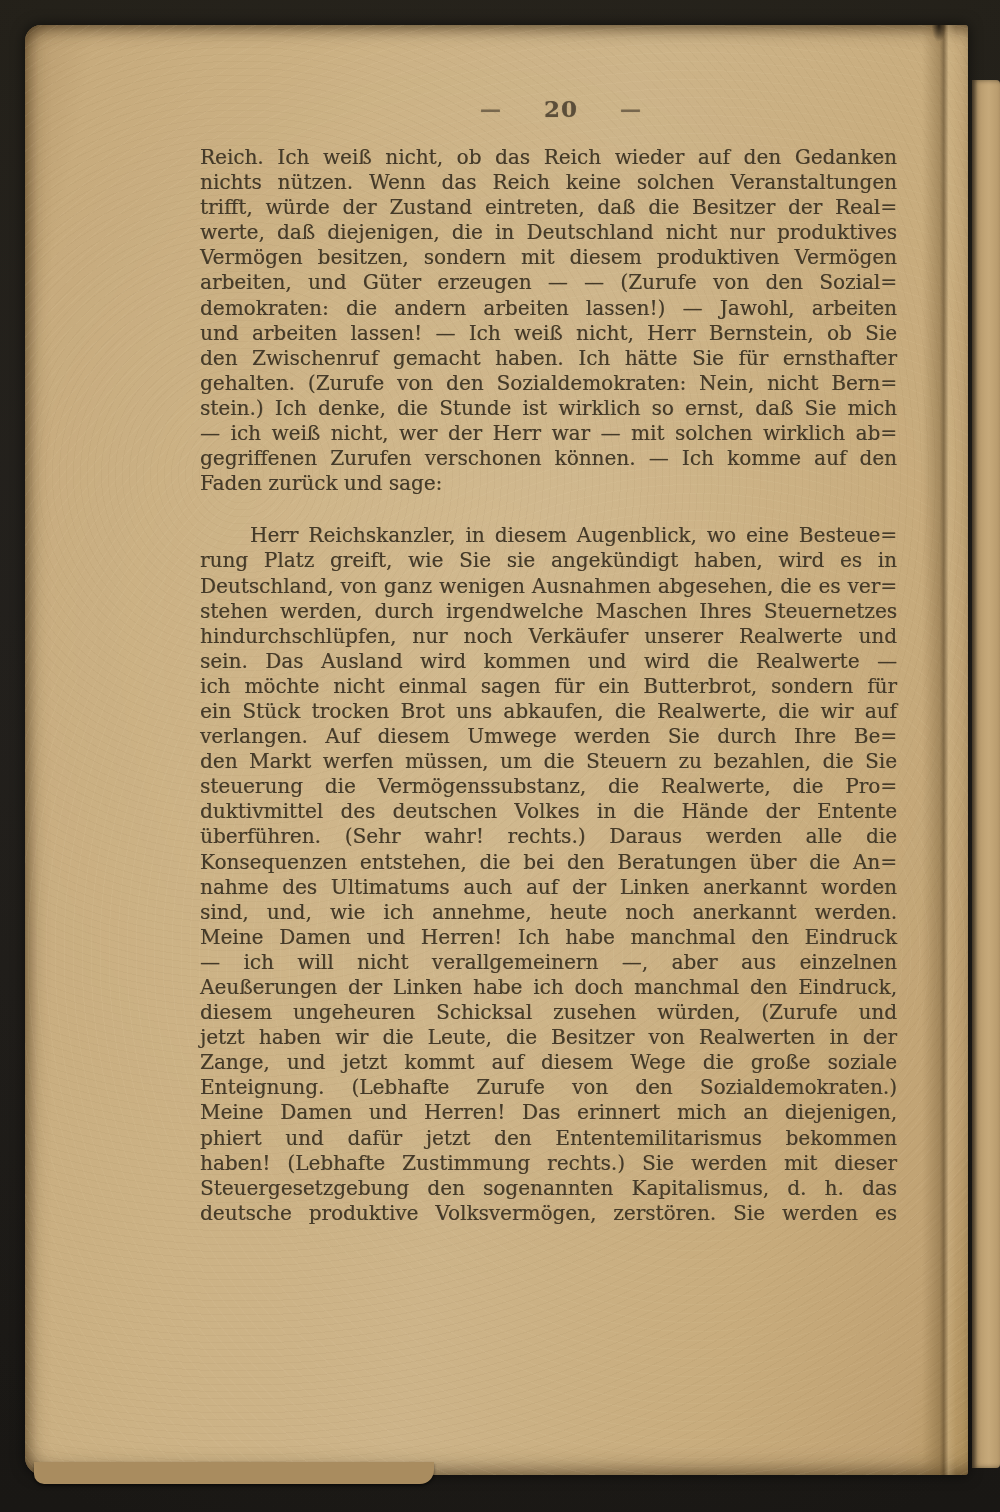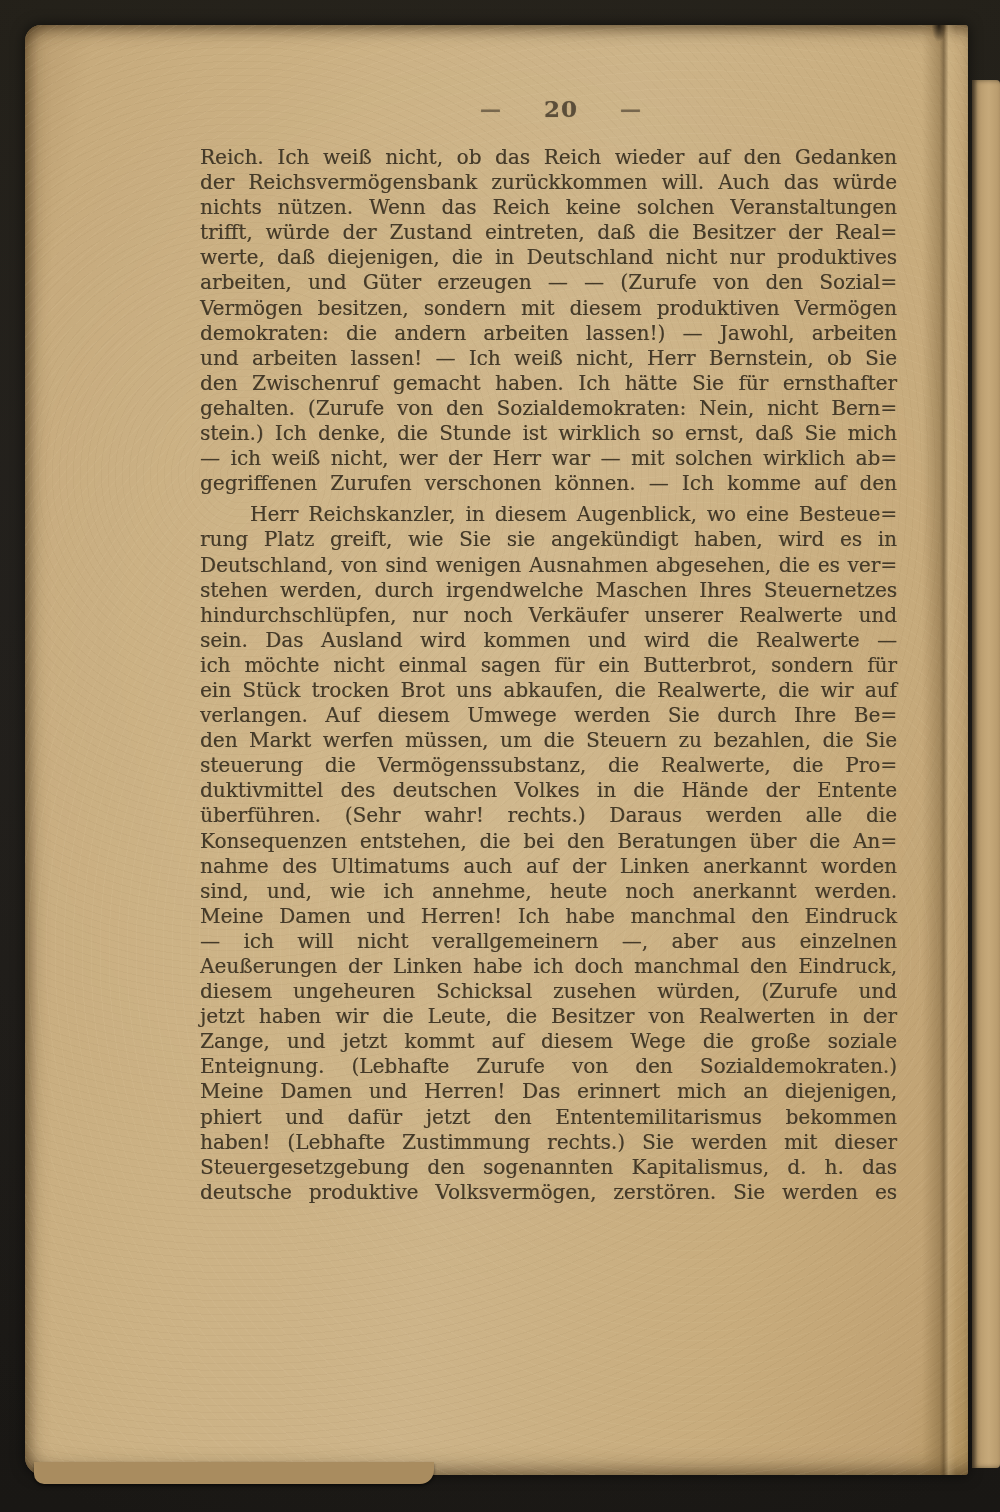--- a/index.html
+++ b/index.html
@@ -67,21 +67,21 @@
     color:#5b4e3a;font-size:23px;font-weight:600;letter-spacing:1px;
     text-shadow:0 0 1px rgba(80,65,40,.4);
   }
   .page-number .dash{font-size:21px;opacity:.75;}
   .text-block{
     position:absolute;left:175px;top:120px;width:697px;
     color:#443a29;
     font-size:20px;font-weight:400;line-height:25.1px;
     text-shadow:0.4px 0.4px 0.6px rgba(58,44,22,.45);
   }
-  .paragraph + .paragraph{margin-top:6px;}
+  .paragraph + .paragraph{margin-top:27px;}
   .line{
     text-align:justify;
     text-align-last:justify;
     height:25.1px;overflow:visible;white-space:nowrap;
   }
   .line{white-space:normal;}
   .line.no-just{text-align:left;text-align-last:left;}
   .paragraph.indent .line.first{text-indent:50px;}
 </style>
 </head>
@@ -98,38 +98,38 @@
 
     <div class="page-number">
       <span class="dash">—</span>
       <span class="num">20</span>
       <span class="dash">—</span>
     </div>
 
     <div class="text-block" id="text-block">
         <div class="paragraph">
           <div class="line">Reich. Ich weiß nicht, ob das Reich wieder auf den Gedanken</div>
-          <div class="line">der Reichsvermögensbank zurückkommen will. Auch das würde</div>
           <div class="line">nichts nützen. Wenn das Reich keine solchen Veranstaltungen</div>
           <div class="line">trifft, würde der Zustand eintreten, daß die Besitzer der Real=</div>
           <div class="line">werte, daß diejenigen, die in Deutschland nicht nur produktives</div>
+          <div class="line">Vermögen besitzen, sondern mit diesem produktiven Vermögen</div>
           <div class="line">arbeiten, und Güter erzeugen — — (Zurufe von den Sozial=</div>
-          <div class="line">Vermögen besitzen, sondern mit diesem produktiven Vermögen</div>
           <div class="line">demokraten: die andern arbeiten lassen!) — Jawohl, arbeiten</div>
           <div class="line">und arbeiten lassen! — Ich weiß nicht, Herr Bernstein, ob Sie</div>
           <div class="line">den Zwischenruf gemacht haben. Ich hätte Sie für ernsthafter</div>
           <div class="line">gehalten. (Zurufe von den Sozialdemokraten: Nein, nicht Bern=</div>
           <div class="line">stein.) Ich denke, die Stunde ist wirklich so ernst, daß Sie mich</div>
           <div class="line">— ich weiß nicht, wer der Herr war — mit solchen wirklich ab=</div>
           <div class="line">gegriffenen Zurufen verschonen können. — Ich komme auf den</div>
+          <div class="line no-just">Faden zurück und sage:</div>
         </div>
         <div class="paragraph indent">
           <div class="line first">Herr Reichskanzler, in diesem Augenblick, wo eine Besteue=</div>
           <div class="line">rung Platz greift, wie Sie sie angekündigt haben, wird es in</div>
-          <div class="line">Deutschland, von sind wenigen Ausnahmen abgesehen, die es ver=</div>
+          <div class="line">Deutschland, von ganz wenigen Ausnahmen abgesehen, die es ver=</div>
           <div class="line">stehen werden, durch irgendwelche Maschen Ihres Steuernetzes</div>
           <div class="line">hindurchschlüpfen, nur noch Verkäufer unserer Realwerte und</div>
           <div class="line">sein. Das Ausland wird kommen und wird die Realwerte —</div>
           <div class="line">ich möchte nicht einmal sagen für ein Butterbrot, sondern für</div>
           <div class="line">ein Stück trocken Brot uns abkaufen, die Realwerte, die wir auf</div>
           <div class="line">verlangen. Auf diesem Umwege werden Sie durch Ihre Be=</div>
           <div class="line">den Markt werfen müssen, um die Steuern zu bezahlen, die Sie</div>
           <div class="line">steuerung die Vermögenssubstanz, die Realwerte, die Pro=</div>
           <div class="line">duktivmittel des deutschen Volkes in die Hände der Entente</div>
           <div class="line">überführen. (Sehr wahr! rechts.) Daraus werden alle die</div>

